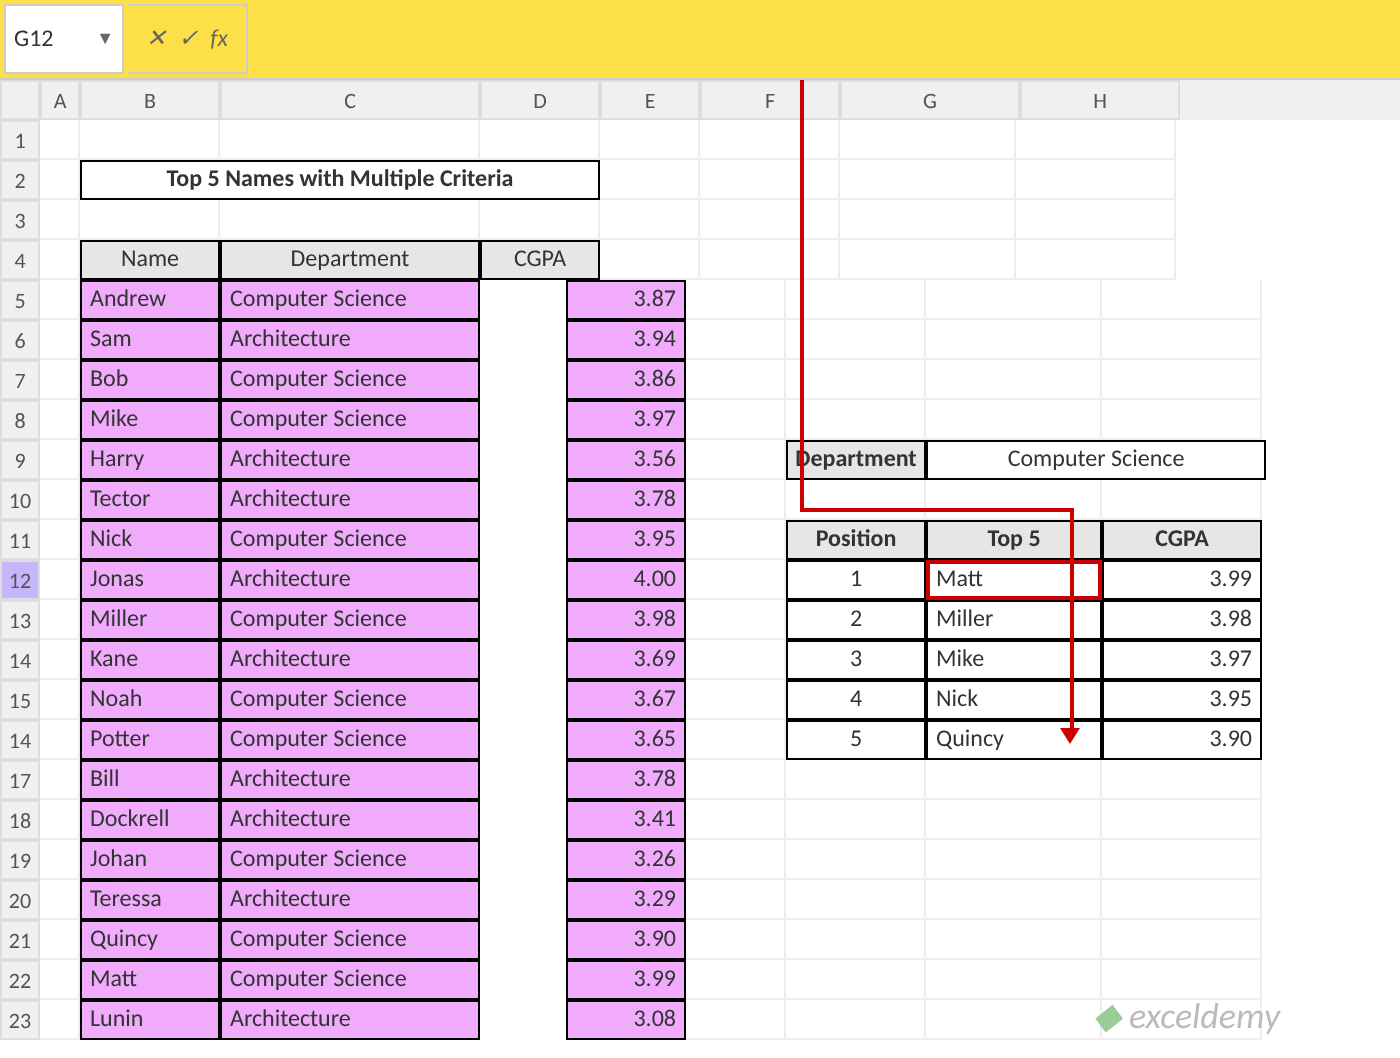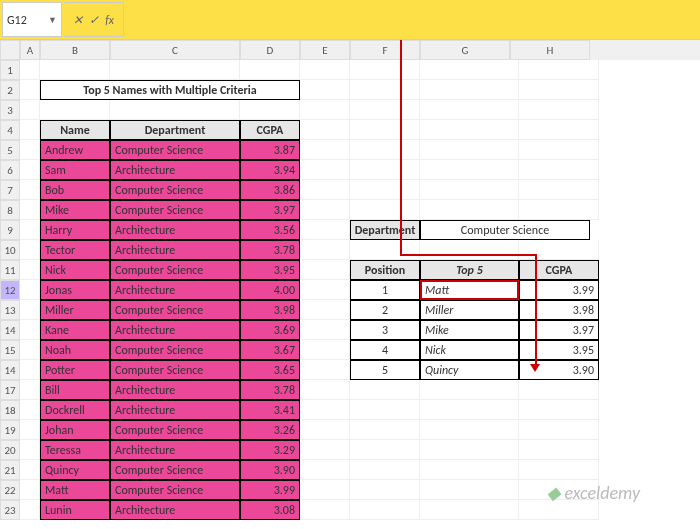--- a/index.html
+++ b/index.html
@@ -16,34 +16,34 @@
     .corner { width: 20px; height: 20px; }
     .ch { height: 20px; }
     .ch.A { width: 20px; } .ch.B { width: 70px; } .ch.C { width: 130px; } .ch.D { width: 60px; }
     .ch.E { width: 50px; } .ch.F { width: 70px; } .ch.G { width: 90px; } .ch.H { width: 80px; }
     .rh { width: 20px; height: 20px; }
     .rh.sel { background: #c4b5fd; }
     .grid { position: relative; }
     .row { display: flex; height: 20px; }
     .cell { border-right: 1px solid #eee; border-bottom: 1px solid #eee; padding: 0 4px; display: flex; align-items: center; font-size: 12px; overflow: hidden; white-space: nowrap; }
     .c-A { width: 20px; } .c-B { width: 70px; } .c-C { width: 130px; } .c-D { width: 60px; text-align: right; justify-content: flex-end; }
-    .c-E { width: 50px; } .c-F { width: 70px; justify-content: center; } .c-G { width: 99px; font-style: italic; } .c-H { width: 80px; text-align: right; justify-content: flex-end; }
+    .c-E { width: 50px; } .c-F { width: 70px; justify-content: center; } .c-G { width: 88px; } .c-H { width: 80px; text-align: right; justify-content: flex-end; }
     .title-cell { border: 1px solid #000; background: #fff; font-weight: bold; text-align: center; justify-content: center; }
-    .hdr-cell { border: 1px solid #000; background: #e7e6e6; font-weight: bold; justify-content: center; }
-    .data-cell { border: 1px solid #000; background: #ec4899; }
-    .data-cell.num { justify-content: flex-end; }
+    .hdr-cell { border: 1px solid #000; background: #e7e6e6; font-weight: normal; justify-content: center; }
+    .data-cell { border: 1px solid #000; background: #f0abfc; }
+    .data-cell.num { justify-content: flex-end; margin-left: 43px; }
     .selected { outline: 2px solid #107c41; outline-offset: -1px; }
     .red-box { outline: 2px solid #c00; outline-offset: -2px; }
     .st-hdr { border: 1px solid #000; background: #e7e6e6; justify-content: center; font-weight: bold; }
     .st-data { border: 1px solid #000; background: #fff; }
     .arrow-line { position: absolute; background: #c00; z-index: 5; }
     .arrow-line.horiz { height: 2px; }
     .arrow-line.vert { width: 2px; }
     .arrow-head-down { position: absolute; width: 0; height: 0; border-left: 5px solid transparent; border-right: 5px solid transparent; border-top: 8px solid #c00; z-index: 6; }
-    .watermark { position: absolute; right: 60px; bottom: 25px; color: #bbb; font-size: 18px; font-style: italic; }
+    .watermark { position: absolute; right: 60px; bottom: 10px; color: #bbb; font-size: 18px; font-style: italic; }
     .watermark .e1 { color: #9c9; }
   </style>
 </head>
 <body>
 
 <div class="formula-bar">
   <div class="name-box">
     <span>G12</span>
     <span class="name-box-arrow">▼</span>
   </div>

